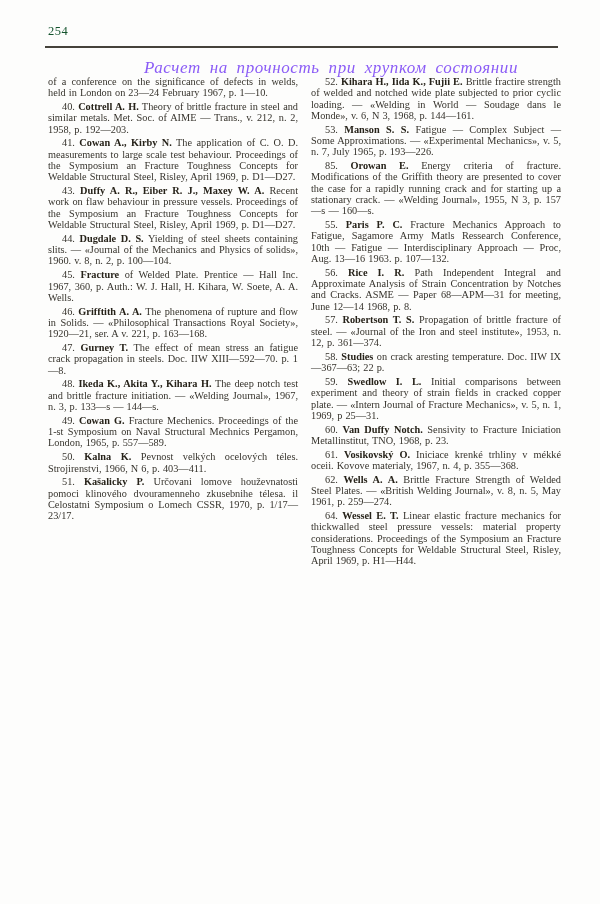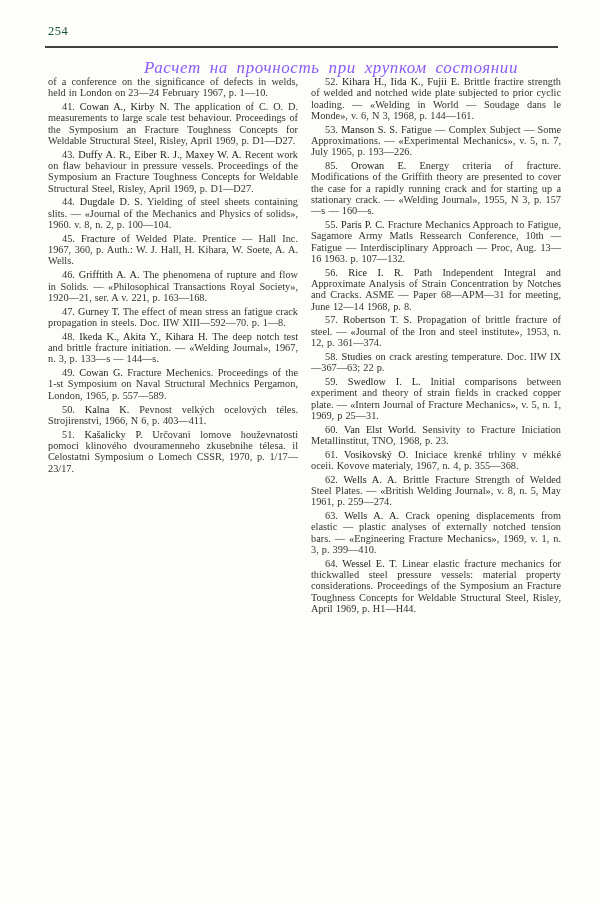--- a/index.html
+++ b/index.html
@@ -58,37 +58,38 @@
   p.entry{
     margin:0 0 2.5px 0;
     font-size:10.3px;
     line-height:11.3px;
     text-align:justify;
     text-indent:14px;
     color:#36332c;
     word-spacing:0.5px;
   }
   p.entry.cont{ text-indent:0; }
-  .b{ font-weight:normal; color:#262219; }
+  .b{ font-weight:bold; color:#262219; }
 </style>
 </head>
 <body>
 
 <div class="page">
 
   <div class="hdr">
     <span class="pagenum">254</span>
     <span class="runtitle">Расчет на прочность при хрупком состоянии</span>
   </div>
   <div class="rule"></div>
 
   <div class="cols">
 
     <div class="col">
       <p class="entry cont"><span class="b"></span> <span>of a conference on the significance of defects in welds, held in London on 23—24 February 1967, p. 1—10.</span></p>
+      <p class="entry"><span>40.</span> <span class="b">Cottrell A. H.</span> <span>Theory of brittle fracture in steel and similar metals. Met. Soc. of AIME — Trans., v. 212, n. 2, 1958, p. 192—203.</span></p>
       <p class="entry"><span>41.</span> <span class="b">Cowan A., Kirby N.</span> <span>The application of C. O. D. measurements to large scale test behaviour. Proceedings of the Symposium an Fracture Toughness Concepts for Weldable Structural Steel, Risley, April 1969, p. D1—D27.</span></p>
       <p class="entry"><span>43.</span> <span class="b">Duffy A. R., Eiber R. J., Maxey W. A.</span> <span>Recent work on flaw behaviour in pressure vessels. Proceedings of the Symposium an Fracture Toughness Concepts for Weldable Structural Steel, Risley, April 1969, p. D1—D27.</span></p>
       <p class="entry"><span>44.</span> <span class="b">Dugdale D. S.</span> <span>Yielding of steel sheets containing slits. — «Journal of the Mechanics and Physics of solids», 1960. v. 8, n. 2, p. 100—104.</span></p>
       <p class="entry"><span>45.</span> <span class="b">Fracture</span> <span>of Welded Plate. Prentice — Hall Inc. 1967, 360, p. Auth.: W. J. Hall, H. Kihara, W. Soete, A. A. Wells.</span></p>
       <p class="entry"><span>46.</span> <span class="b">Grifftith A. A.</span> <span>The phenomena of rupture and flow in Solids. — «Philosophical Transactions Royal Society», 1920—21, ser. A v. 221, p. 163—168.</span></p>
       <p class="entry"><span>47.</span> <span class="b">Gurney T.</span> <span>The effect of mean stress an fatigue crack propagation in steels. Doc. IIW XIII—592—70. p. 1—8.</span></p>
       <p class="entry"><span>48.</span> <span class="b">Ikeda K., Akita Y., Kihara H.</span> <span>The deep notch test and brittle fracture initiation. — «Welding Journal», 1967, n. 3, p. 133—s — 144—s.</span></p>
       <p class="entry"><span>49.</span> <span class="b">Cowan G.</span> <span>Fracture Mechenics. Proceedings of the 1-st Symposium on Naval Structural Mechnics Pergamon, London, 1965, p. 557—589.</span></p>
       <p class="entry"><span>50.</span> <span class="b">Kalna K.</span> <span>Pevnost velkých ocelových téles. Strojirenstvi, 1966, N 6, p. 403—411.</span></p>
       <p class="entry"><span>51.</span> <span class="b">Kašalicky P.</span> <span>Určovani lomove houževnatosti pomoci klinového dvouramenneho zkusebnihe télesa. il Celostatni Symposium o Lomech CSSR, 1970, p. 1/17—23/17.</span></p>
@@ -96,21 +97,20 @@
 
     <div class="col">
       <p class="entry"><span>52.</span> <span class="b">Kihara H., Iida K., Fujii E.</span> <span>Brittle fractire strength of welded and notched wide plate subjected to prior cyclic loading. — «Welding in World — Soudage dans le Monde», v. 6, N 3, 1968, p. 144—161.</span></p>
       <p class="entry"><span>53.</span> <span class="b">Manson S. S.</span> <span>Fatigue — Complex Subject — Some Approximations. — «Experimental Mechanics», v. 5, n. 7, July 1965, p. 193—226.</span></p>
       <p class="entry"><span>85.</span> <span class="b">Orowan E.</span> <span>Energy criteria of fracture. Modifications of the Griffith theory are presented to cover the case for a rapidly running crack and for starting up a stationary crack. — «Welding Journal», 1955, N 3, p. 157—s — 160—s.</span></p>
       <p class="entry"><span>55.</span> <span class="b">Paris P. C.</span> <span>Fracture Mechanics Approach to Fatigue, Sagamore Army Matls Ressearch Conference, 10th — Fatigue — Interdisciplinary Approach — Proc, Aug. 13—16 1963. p. 107—132.</span></p>
       <p class="entry"><span>56.</span> <span class="b">Rice I. R.</span> <span>Path Independent Integral and Approximate Analysis of Strain Concentration by Notches and Cracks. ASME — Paper 68—APM—31 for meeting, June 12—14 1968, p. 8.</span></p>
       <p class="entry"><span>57.</span> <span class="b">Robertson T. S.</span> <span>Propagation of brittle fracture of steel. — «Journal of the Iron and steel institute», 1953, n. 12, p. 361—374.</span></p>
       <p class="entry"><span>58.</span> <span class="b">Studies</span> <span>on crack aresting temperature. Doc. IIW IX—367—63; 22 p.</span></p>
       <p class="entry"><span>59.</span> <span class="b">Swedlow I. L.</span> <span>Initial comparisons between experiment and theory of strain fields in cracked copper plate. — «Intern Journal of Fracture Mechanics», v. 5, n. 1, 1969, p 25—31.</span></p>
-      <p class="entry"><span>60.</span> <span class="b">Van Elst World.</span> <span>Sensivity to Fracture Iniciation Metallinstitut, TNO, 1968, p. 23.</span></p>
+      <p class="entry"><span>60.</span> <span class="b">Van Duffy Notch.</span> <span>Sensivity to Fracture Iniciation Metallinstitut, TNO, 1968, p. 23.</span></p>
       <p class="entry"><span>61.</span> <span class="b">Vosikovský O.</span> <span>Iniciace krenké trhliny v mékké oceii. Kovove materialy, 1967, n. 4, p. 355—368.</span></p>
       <p class="entry"><span>62.</span> <span class="b">Wells A. A.</span> <span>Brittle Fracture Strength of Welded Steel Plates. — «British Welding Journal», v. 8, n. 5, May 1961, p. 259—274.</span></p>
-      <p class="entry"><span>63.</span> <span class="b">Wells A. A.</span> <span>Crack opening displacements from elastic — plastic analyses of externally notched tension bars. — «Engineering Fracture Mechanics», 1969, v. 1, n. 3, p. 399—410.</span></p>
       <p class="entry"><span>64.</span> <span class="b">Wessel E. T.</span> <span>Linear elastic fracture mechanics for thickwalled steel pressure vessels: material property considerations. Proceedings of the Symposium an Fracture Toughness Concepts for Weldable Structural Steel, Risley, April 1969, p. H1—H44.</span></p>
     </div>
 
   </div>
 </div>
 
 </body></html>

